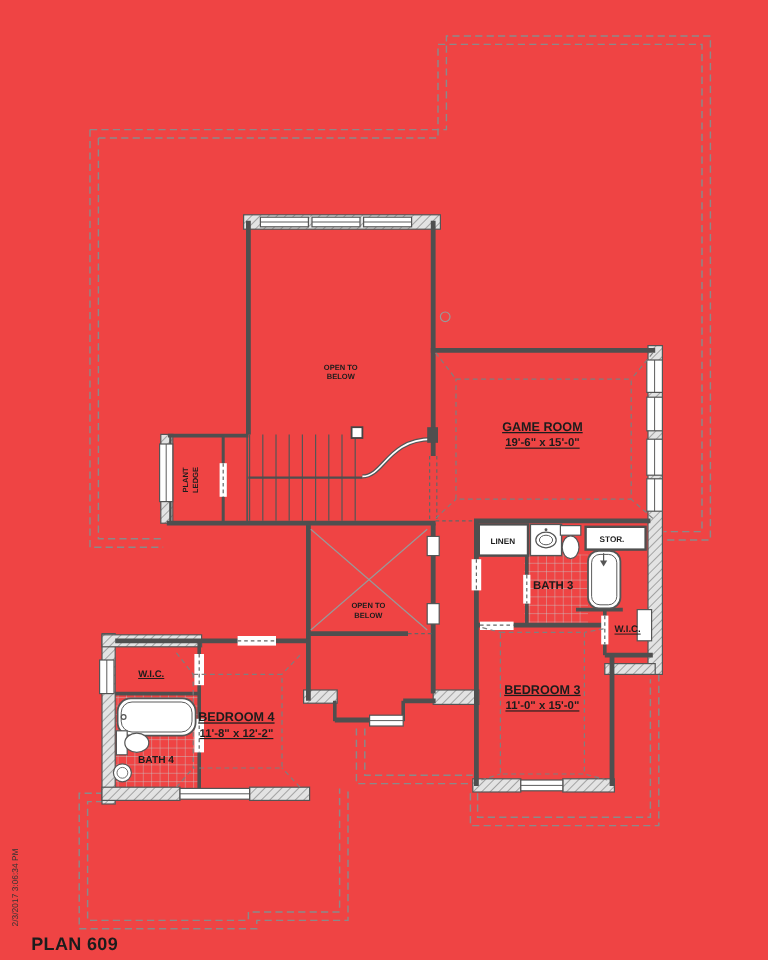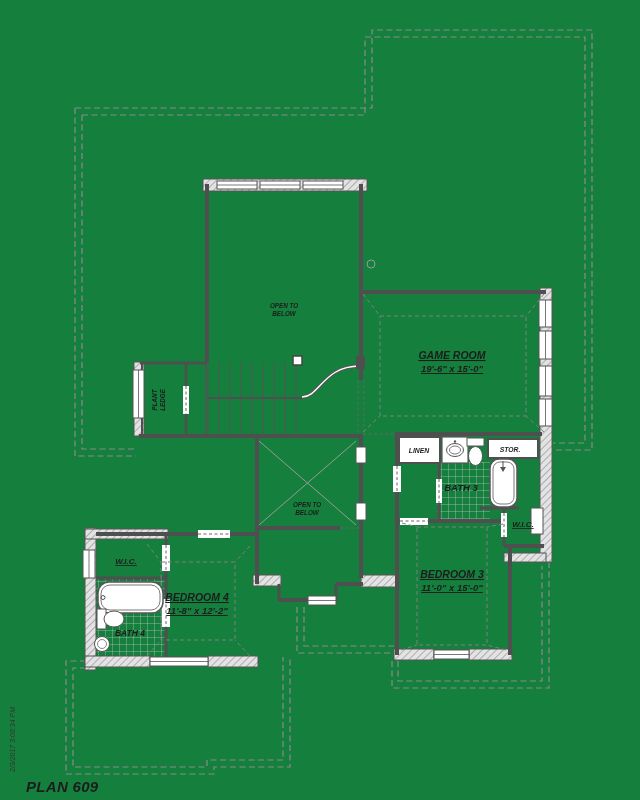--- a/index.html
+++ b/index.html
@@ -1,16 +1,16 @@
 <!DOCTYPE html>
 <html><head>
 <meta charset="utf-8">
 <style>
   html,body{margin:0;padding:0;background:#fff;}
-  .sheet{position:relative;width:640px;height:800px;background:#15803d;overflow:hidden;font-style:italic;}
+  .sheet{position:relative;width:640px;height:800px;background:#ef4444;overflow:hidden;}
   svg{position:absolute;left:0;top:0;}
   .t{font-family:"Liberation Sans",sans-serif;font-weight:bold;fill:#1c1c1c;}
   .name{font-size:10.5px;}
   .dims{font-size:9.5px;}
   .bath{font-size:9.5px;}
   .bath4{font-size:8.5px;}
   .small{font-size:8px;}
   .t7{font-size:6.8px;}
   .tiny{font-size:6.3px;}
   .u{text-decoration:underline;}

